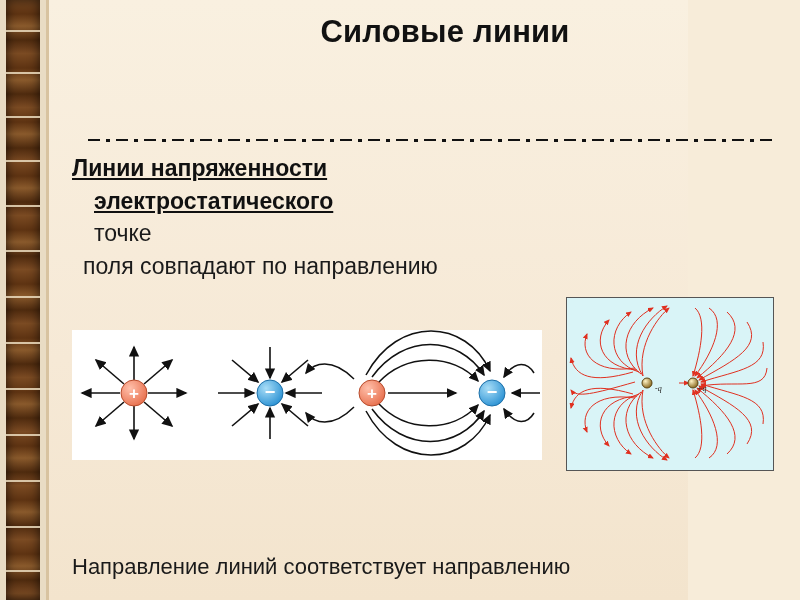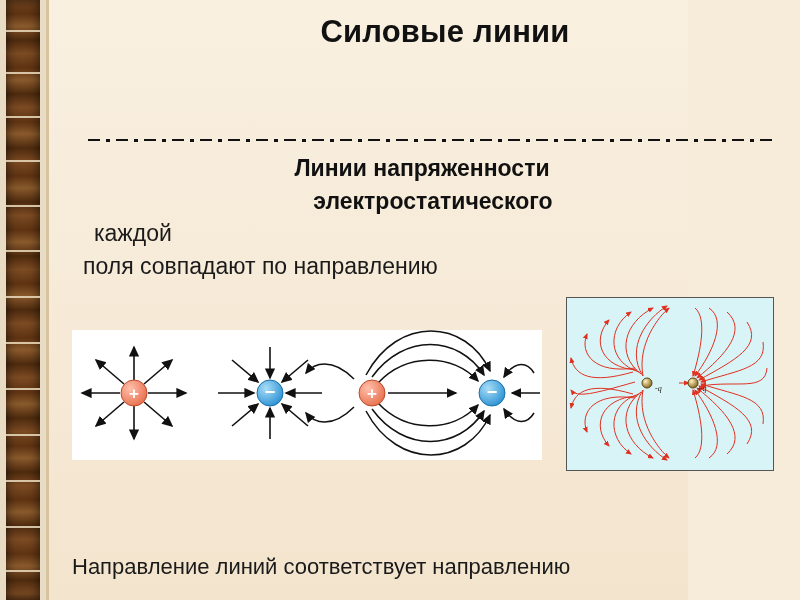--- a/index.html
+++ b/index.html
@@ -98,21 +98,21 @@
     width: 700px;
     color: #1a1a1a;
     font-size: 23px;
     line-height: 1.42;
   }
   .body-text .lead {
     font-weight: bold;
     color: #111;
   }
   .body-text .u {
-    text-align: center;
+    text-decoration: underline;
   }
   .line1 { margin-left: 0; }
   .line2 { margin-left: 22px; }
   .line3 { margin-left: 0; }
   .line4 { margin-left: 22px; }
   .line5 { margin-left: 11px; }
 
   
   .figure-band {
     position: absolute;
@@ -227,21 +227,21 @@
         <rect x="644" y="1" width="12" height="2"></rect>
           <rect x="662" y="1" width="4" height="3"></rect>
         <rect x="672" y="1" width="12" height="2"></rect>
       </g>
     </svg>
   </div>
 
   <div class="body-text">
     <div class="line1 lead u">Линии напряженности</div>
     <div class="line2 lead u">электростатического </div>
-    <div class="line4">каждой</div>
+    <div class="line4">точке</div>
     <div class="line5">поля совпадают по направлению</div>
   </div>
 
   <div class="figure-band">
     <svg width="470" height="130" viewBox="0 0 470 130">
       <defs>
         <marker id="arrOut" markerWidth="7" markerHeight="7" refX="6" refY="3.2" orient="auto">
           <path d="M0,0 L7,3.2 L0,6.4 z" fill="#111"></path>
         </marker>
         <radialGradient id="posGrad" cx="35%" cy="32%" r="72%">

